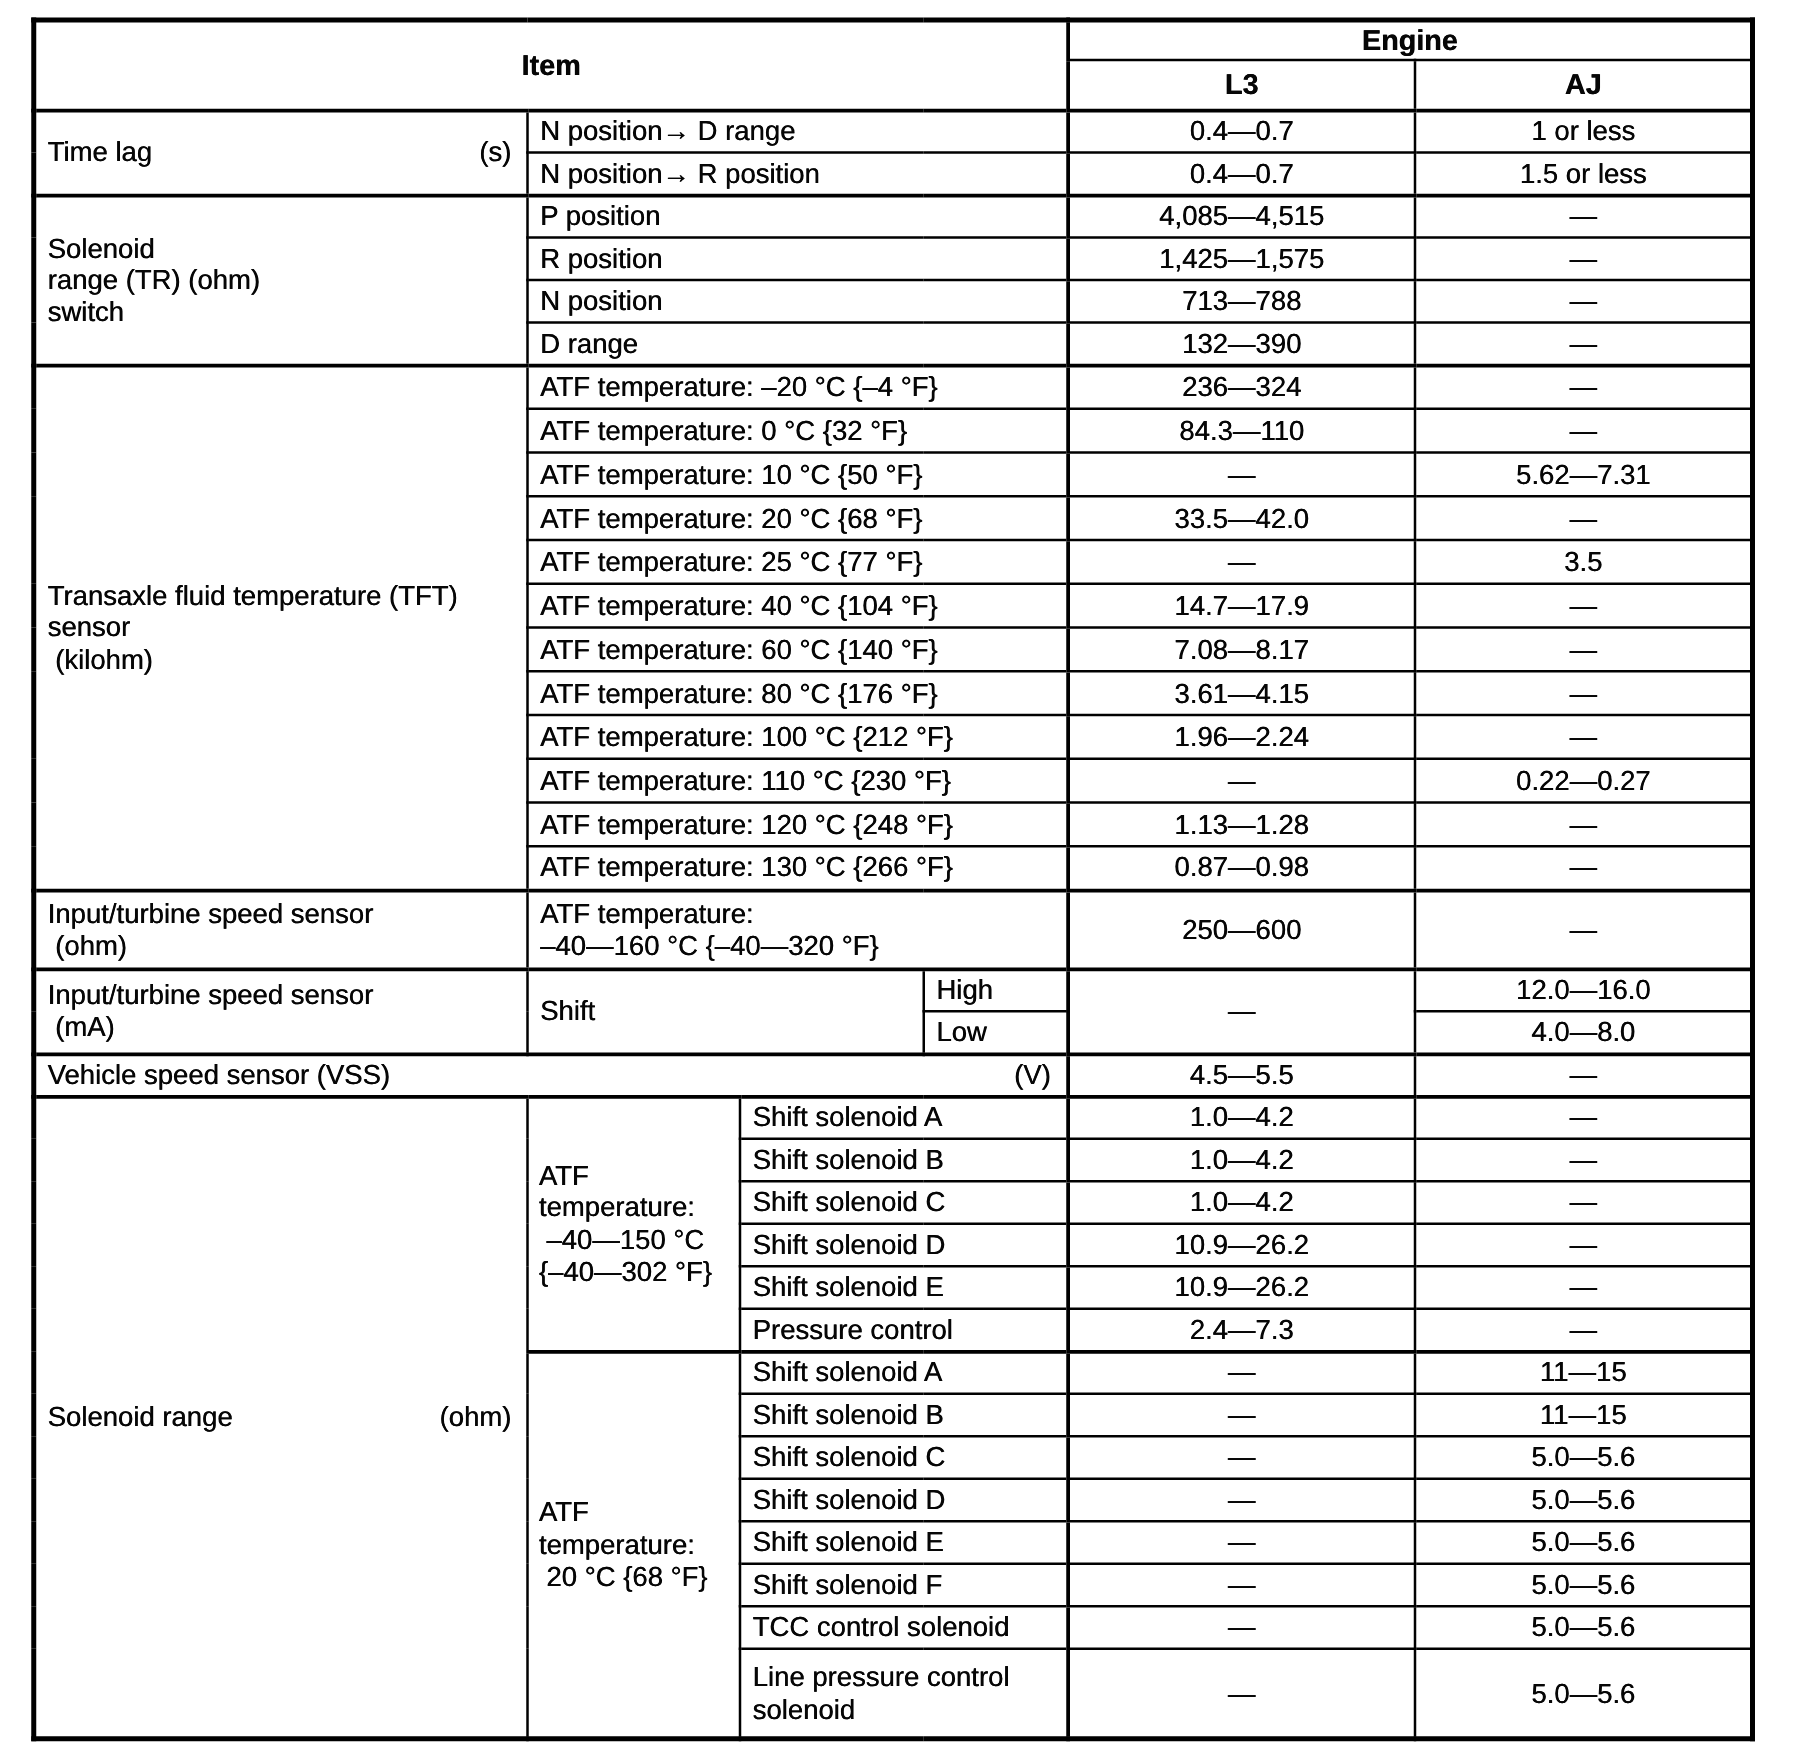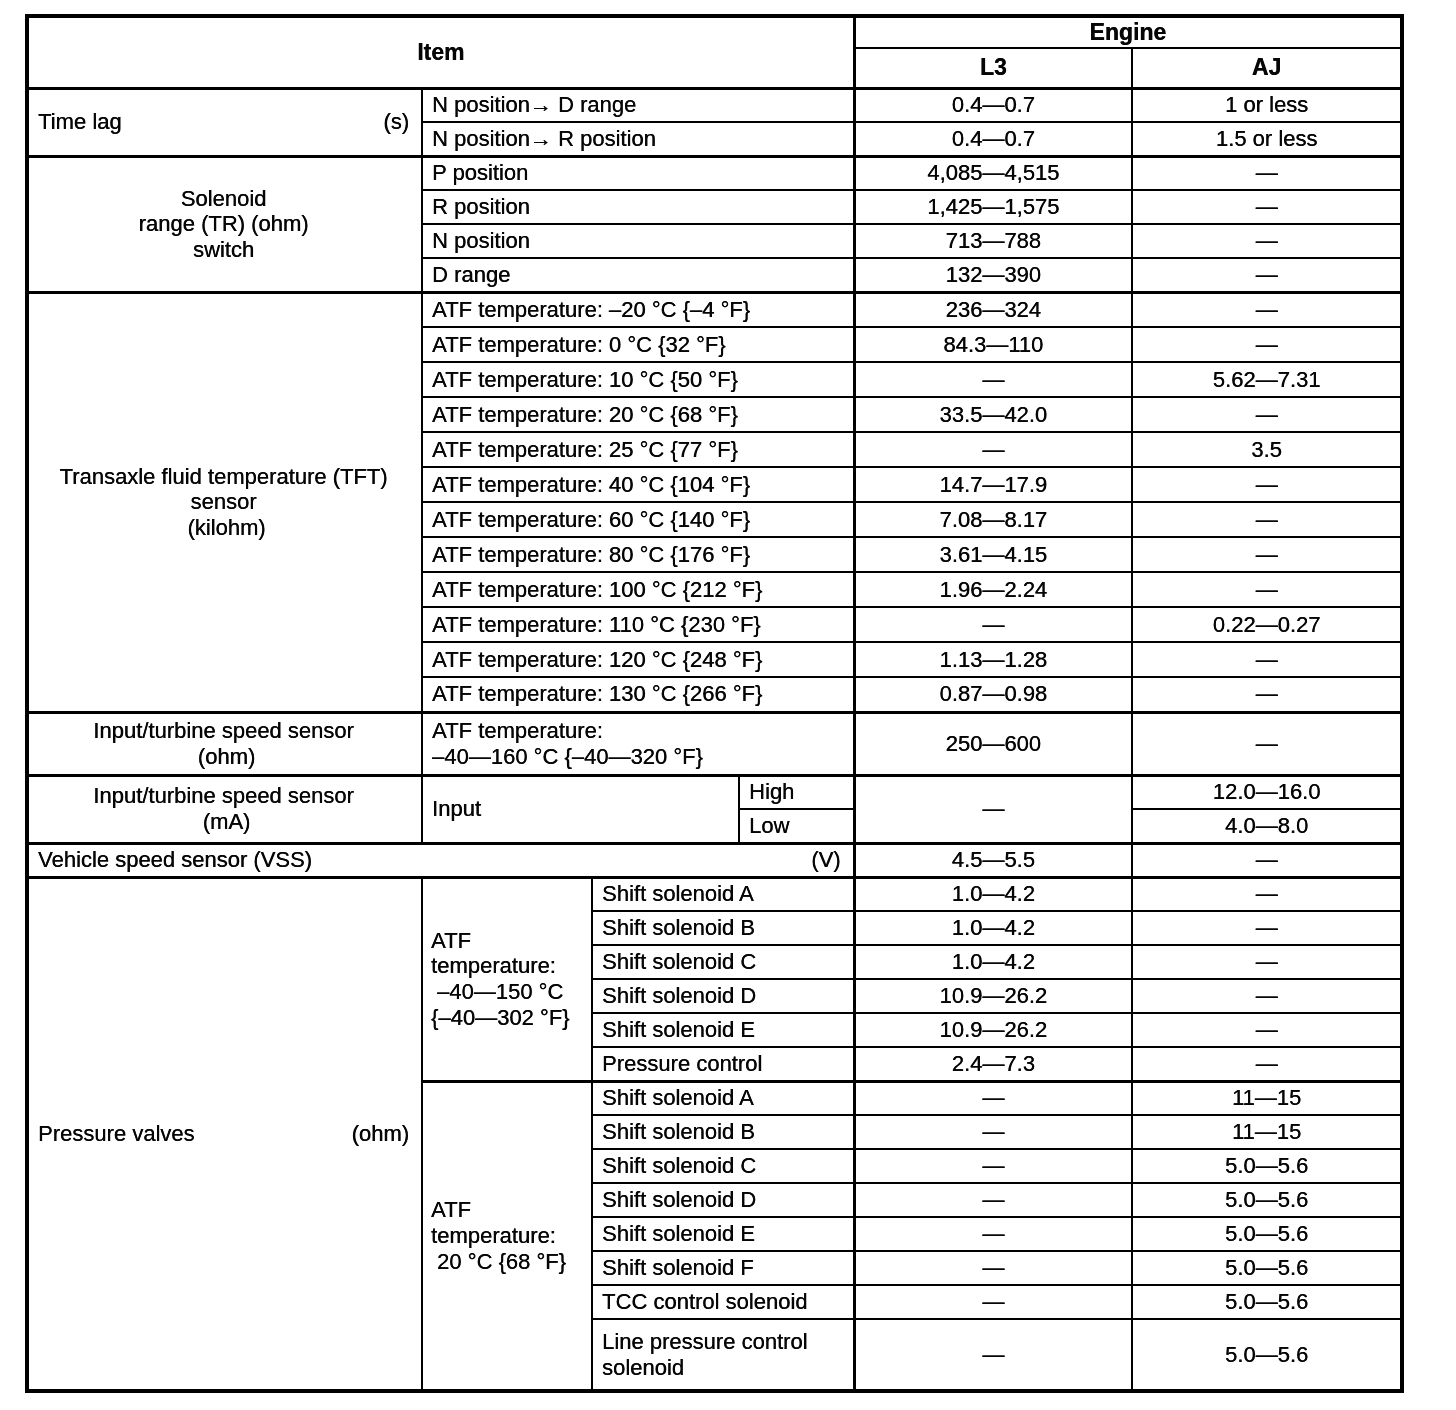--- a/index.html
+++ b/index.html
@@ -22,21 +22,21 @@
   tr.hdr1 { height:32px; }
   tr.hdr2 { height:40px; }
   tr.tft  { height:35px; }
   tr.tall63 { height:63px; }
   tr.tall72 { height:72px; }
   tr.sec td { border-top-width:3px; }
   .colE { border-left:3px solid #000;margin-left:48px; }
   .c-hdr { font-weight:bold; text-align:center; font-size:23px; }
   .c-sub, .c-name { text-align:left; padding:1px 6px 1px 9px; }
   .c-val { text-align:center; padding:0 4px; }
-  .c-label { padding:2px 12px 2px 9px;text-align:center; }
+  .c-label { padding:2px 12px 2px 9px; }
   .c-cond { padding:2px 16px 2px 8px; }
   .flexline { display:flex; justify-content:space-between; align-items:center; width:100%; }
   .line { display:block; }
   .ind { padding-left:6px; }
 </style>
 </head>
 <body>
 
 <div class="page">
 <table class="spec">
@@ -182,21 +182,21 @@
     </td>
     <td class="c-val colE">250—600</td>
     <td class="c-val">—</td>
   </tr>
 
   <tr class="sec">
     <td class="c-label" rowspan="2">
       <span class="line">Input/turbine speed sensor</span>
       <span class="line ind">(mA)</span>
     </td>
-    <td class="c-sub" colspan="2" rowspan="2">Input</td>
+    <td class="c-sub" colspan="2" rowspan="2">Shift</td>
     <td class="c-sub">High</td>
     <td class="c-val colE" rowspan="2">—</td>
     <td class="c-val">12.0—16.0</td>
   </tr>
   <tr>
     <td class="c-sub">Low</td>
     <td class="c-val">4.0—8.0</td>
   </tr>
 
   <tr class="sec">
@@ -206,21 +206,21 @@
         <span>(V)</span>
       </div>
     </td>
     <td class="c-val colE">4.5—5.5</td>
     <td class="c-val">—</td>
   </tr>
 
   <tr class="sec">
     <td class="c-label" rowspan="14">
       <div class="flexline">
-        <span>Pressure valves</span>
+        <span>Solenoid range</span>
         <span>(ohm)</span>
       </div>
     </td>
     <td class="c-cond" rowspan="6">
       <span class="line">ATF</span>
       <span class="line">temperature:</span>
       <span class="line ind">–40—150 °C</span>
       <span class="line">{–40—302 °F}</span>
     </td>
     <td class="c-name" colspan="2">Shift solenoid A</td>

